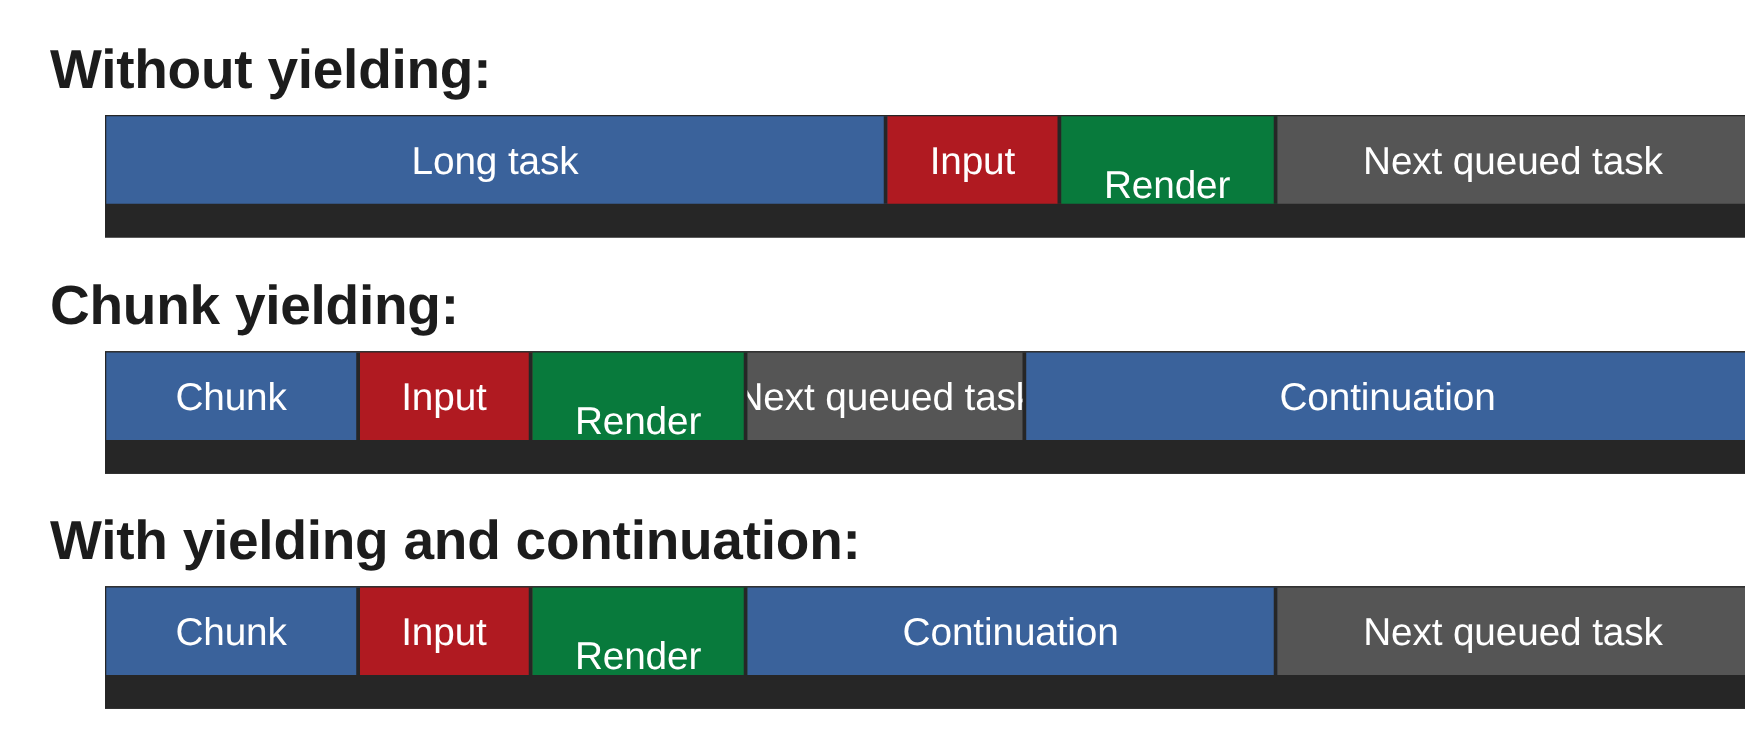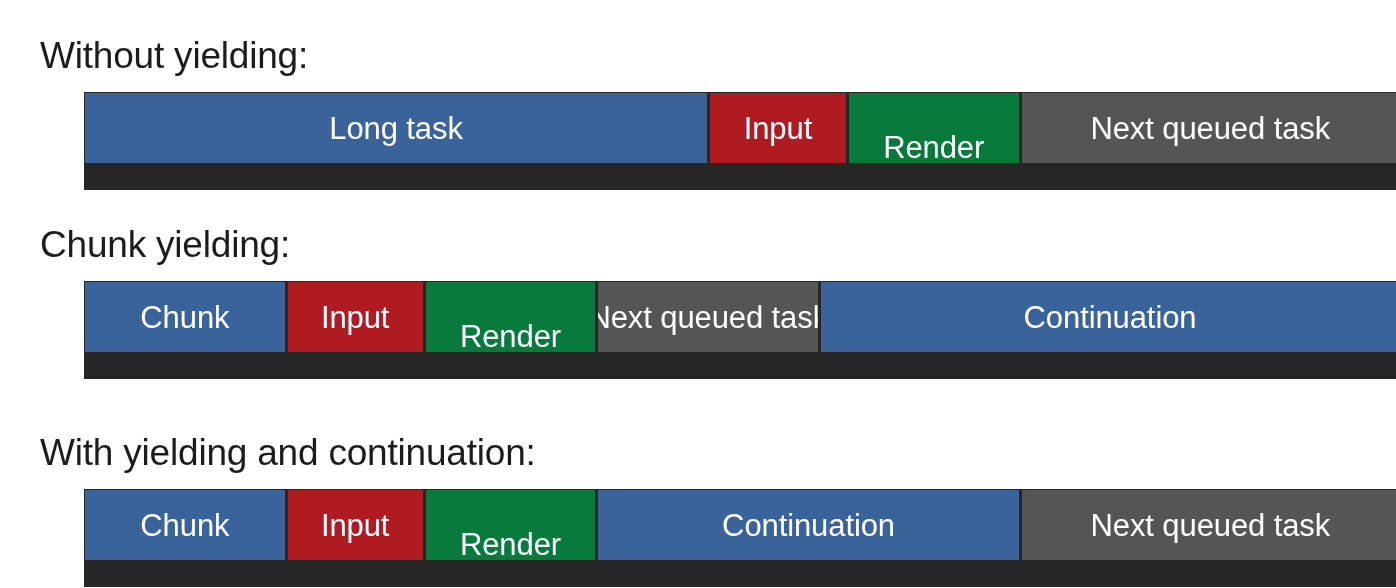--- a/index.html
+++ b/index.html
@@ -23,26 +23,26 @@
     background: #ffffff;
   }
 
   .group {
     position: absolute;
     left: 40px;
     width: 1316px;
   }
 
   .group-label {
-    font-size: 37px;
+    font-size: 44px;
     line-height: 40px;
     color: #1c1c1c;
     letter-spacing: -0.2px;
     white-space: nowrap;
-    font-weight: 400;
+    font-weight: 700;
   }
 
   .bar {
     display: flex;
     width: 1316px;
     height: 98px;
     box-sizing: border-box;
     border: 1px solid #0369a1;
     background: #262626;
     margin-left: 44px;
@@ -66,21 +66,21 @@
   .seg:last-child { border-right: 0; }
 
   .seg-blue  { background: #3a629b; }
   .seg-red   { background: #b01a21; }
   .seg-green { background: #087a3c; align-items: flex-end; }
   .seg-gray  { background: #555555; }
 
   
   #row-0 { top: 36px; }
   #row-1 { top: 225px; }
-  #row-2 { top: 433px; }
+  #row-2 { top: 413px; }
 
   .group .bar { margin-top: 16px; }
 </style>
 </head>
 <body style="background: rgb(255, 255, 255);">
 
 <div id="diagram" style="background: rgb(255, 255, 255);">
 
   <div class="group" id="row-0">
     <div class="group-label" style="color: rgb(28, 28, 28);">Without yielding:</div>

